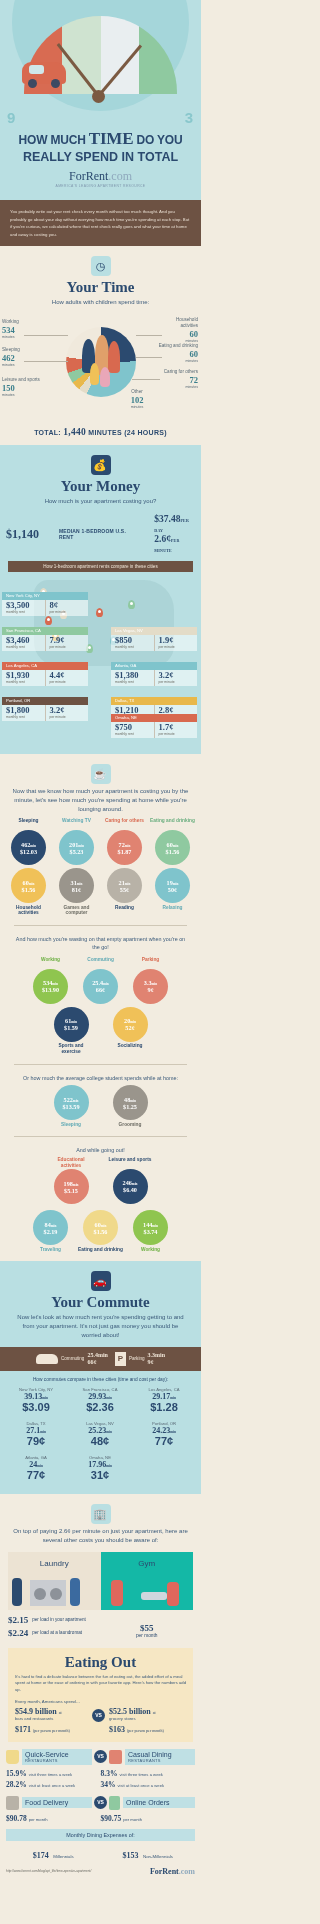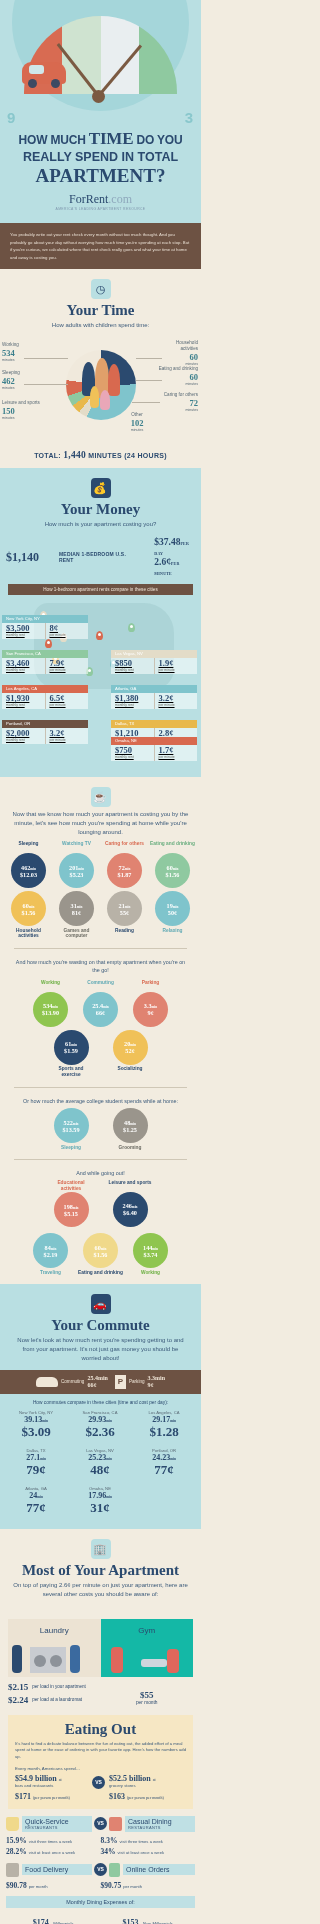--- a/index.html
+++ b/index.html
@@ -96,21 +96,21 @@
   .ribbon { background:#6d5243; color:#f0e6d8; font-size:4.6px; text-align:center; padding:3px 6px; margin:7px 8px 0; }
 
   .mapwrap { position:relative; height:172px; margin-top:2px; }
   .usmap { position:absolute; left:34px; top:6px; width:140px; height:86px;
            background:#a9d2d5; border-radius:14px 30px 20px 24px; opacity:.85; }
   .pin { position:absolute; width:7px; height:9px; border-radius:50% 50% 50% 50%/60% 60% 40% 40%; }
   .pin:after { content:""; position:absolute; left:2px; top:2.2px; width:3px; height:3px; background:#fff; border-radius:50%; }
   .citybox { position:absolute; width:86px; }
   .citybox .cname { font-size:4.2px; color:#fff; padding:1.3px 4px; }
   .citybox .vals { display:flex; background:rgba(255,255,255,.55); }
-  .citybox .vals > div { flex:1; padding:1.5px 4px;text-decoration:underline; }
+  .citybox .vals > div { flex:1; padding:1.5px 4px; }
   .citybox .vals > div + div { border-left:1px solid #c9c2b4; }
   .citybox .n { font-size:8.5px; font-weight:bold; color:#2b4a6f; font-family:"Liberation Serif",serif; line-height:1; }
   .citybox .c { font-size:3.4px; color:#6a6a62; margin-top:.5px; }
 
   
   .actgrid { display:flex; flex-wrap:wrap; justify-content:center; gap:2px 3px; padding:4px 6px 0; }
   .act { width:45px; text-align:center; position:relative; }
   .act .cap { font-size:4.8px; font-weight:bold; line-height:1.2; min-height:11px; }
   .act .bub {
     width:35px; height:35px; border-radius:50%; margin:1px auto 0;
@@ -131,25 +131,25 @@
   .combar { background:#6d5243; display:flex; align-items:center; justify-content:center; gap:7px; padding:5px 4px; margin-top:7px; }
   .combar .it { display:flex; align-items:center; gap:3px; color:#f0e6d8; }
   .combar .lb { font-size:4.6px; }
   .combar .vv { font-size:6px; font-weight:bold; font-family:"Liberation Serif",serif; line-height:1.15; }
   .comnote { text-align:center; font-size:4.8px; color:#2b4a6f; padding:6px 8px 2px; }
   .comgrid { display:flex; flex-wrap:wrap; padding:0 4px; }
   .comcell { width:64px; text-align:center; padding:3px 1px 5px; position:relative; }
   .comcell .cn { font-size:4.2px; color:#5a6a76; }
   .comcell .ct { font-size:8px; font-weight:bold; color:#2b4a6f; font-family:"Liberation Serif",serif; }
   .comcell .ct i { font-size:3.4px; font-style:normal; }
-  .comcell .cc { font-size:13px; font-weight:bold; color:#2b4a6f; font-family:Liberation Serif, serif; }
+  .comcell .cc { font-size:11px; font-weight:bold; color:#2b4a6f; font-family:Liberation Sans, sans-serif; }
   .comcell .blob { position:absolute; width:26px; height:26px; border-radius:50%; left:19px; top:14px; z-index:-1; }
 
   
-  .lg { display:flex; margin:20px 8px 0; height:58px; }
+  .lg { display:flex; margin:7px 8px 0; height:58px; }
   .lg .half { flex:1; position:relative; }
   .lg .lbl2 { position:absolute; top:7px; width:100%; text-align:center; font-size:8px; color:#2b4a6f; }
   .laundrybg { background:#ece3d3; }
   .gymbg { background:#14b8a6; }
   .costrow { display:flex; margin:5px 8px 6px; }
   .costrow .half { flex:1; }
   .cl { display:flex; align-items:center; gap:4px; margin-bottom:3px; }
   .cl .amt { font-size:9px; font-weight:bold; color:#2b4a6f; font-family:"Liberation Serif",serif; }
   .cl .tx { font-size:4.6px; color:#2b4a6f; line-height:1.2; }
   .gymcost { text-align:center; padding-top:8px; }
@@ -209,21 +209,20 @@
   <div class="pivot"></div>
 </div>
 
 <div class="sec titleblk">
   <div class="t-l1">
     <span>HOW MUCH</span>
     <b>TIME</b>
     <span>DO YOU</span>
   </div>
   <div class="t-l2">REALLY SPEND IN TOTAL</div>
-  <div class="t-l3">APARTMENT?</div>
   <div class="logo">
     <span style="color:#2b4a6f">ForRent</span><span>.com</span>
     <span class="sub">AMERICA'S LEADING APARTMENT RESOURCE</span>
   </div>
 </div>
 
 <div class="sec intro">You probably write out your rent check every month without too much thought. And you probably go about your day without worrying how much time you're spending at each stop. But if you're curious, we calculated where that rent check really goes and what your time at home and away is costing you.</div>
 
 <div class="sec secA">
   <div class="badge lt">◷</div>
@@ -350,21 +349,21 @@
           </div>
         </div>
         <div class="citybox" style="left: 2px; top: 88px;">
           <div class="cname" style="background:#d8694f">Los Angeles, CA</div>
           <div class="vals">
             <div>
               <div class="n">$1,930</div>
               <div class="c">monthly rent</div>
             </div>
             <div>
-              <div class="n">6.5¢</div>
+              <div class="n">4.4¢</div>
               <div class="c">per minute</div>
             </div>
           </div>
         </div>
         <div class="citybox" style="left: 111px; top: 88px;">
           <div class="cname" style="background:#7fc4cc">Atlanta, GA</div>
           <div class="vals">
             <div>
               <div class="n">$1,380</div>
               <div class="c">monthly rent</div>
@@ -372,21 +371,21 @@
             <div>
               <div class="n">3.2¢</div>
               <div class="c">per minute</div>
             </div>
           </div>
         </div>
         <div class="citybox" style="left: 2px; top: 123px;">
           <div class="cname" style="background:#6d5243">Portland, OR</div>
           <div class="vals">
             <div>
-              <div class="n">$2,000</div>
+              <div class="n">$1,800</div>
               <div class="c">monthly rent</div>
             </div>
             <div>
               <div class="n">3.2¢</div>
               <div class="c">per minute</div>
             </div>
           </div>
         </div>
         <div class="citybox" style="left: 111px; top: 123px;">
           <div class="cname" style="background:#e8b84b">Dallas, TX</div>
@@ -669,21 +668,20 @@
         <div class="blob" style="background:#a8cf6a"></div>
         <div class="cn">Omaha, NE</div>
         <div class="ct">17.96<i>min</i></div>
         <div class="cc">31¢</div>
       </div>
     </div>
 </div>
 
 <div class="sec secA">
   <div class="badge lt">🏢</div>
-  <div class="h2">Most of Your Apartment</div>
   <div class="sub2">On top of paying 2.6¢ per minute on just your apartment, here are several other costs you should be aware of:</div>
 
   <div class="lg">
     <div class="half laundrybg">
       <div class="lbl2">Laundry</div>
       <div style="position:absolute;left:22px;bottom:4px;width:36px;height:26px;background:#c9ccd1"></div>
       <div style="position:absolute;left:26px;bottom:10px;width:12px;height:12px;background:#8d9299;border-radius:50%"></div>
       <div style="position:absolute;left:42px;bottom:10px;width:12px;height:12px;background:#8d9299;border-radius:50%"></div>
       <div style="position:absolute;left:4px;bottom:4px;width:10px;height:28px;background:#2b4a6f;border-radius:4px"></div>
       <div style="position:absolute;left:62px;bottom:4px;width:10px;height:28px;background:#3b6a9f;border-radius:4px"></div>

